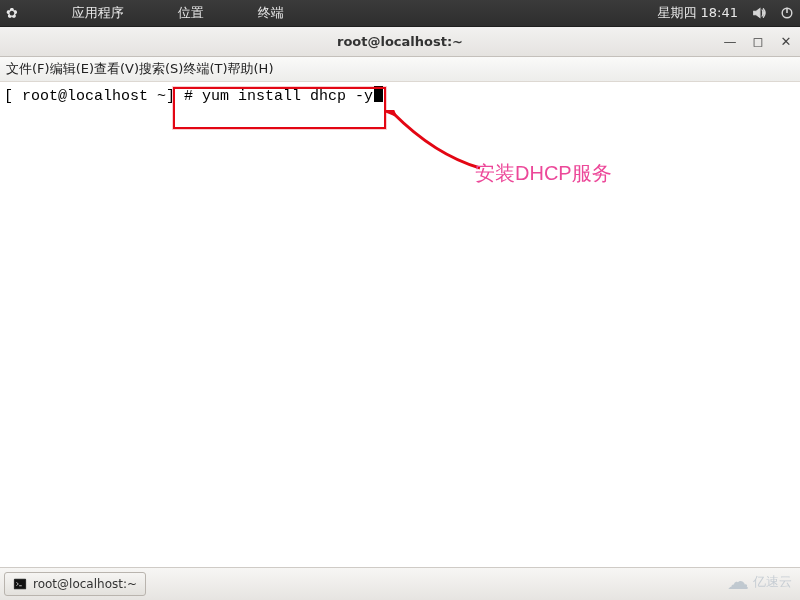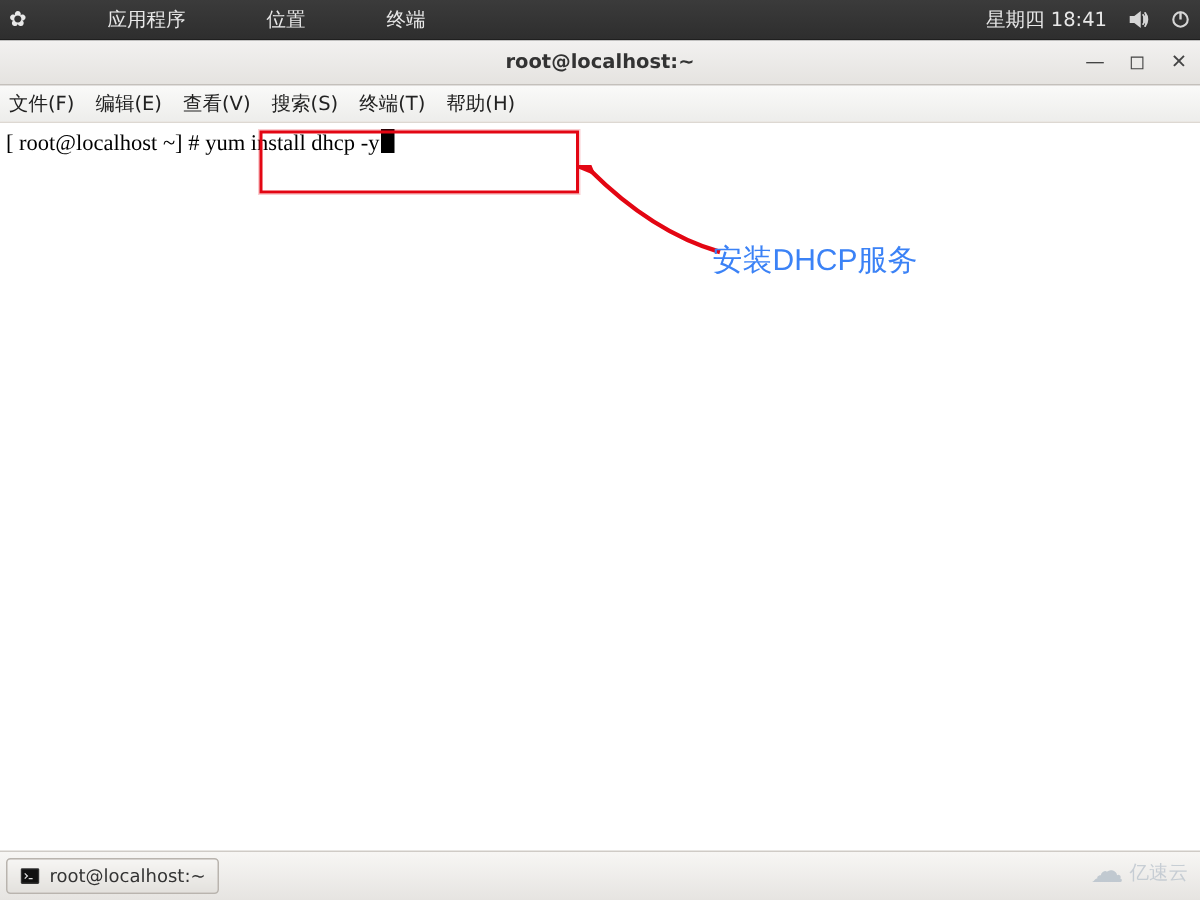--- a/index.html
+++ b/index.html
@@ -36,29 +36,28 @@
 .window-title .title { flex: 1; text-align: center; font-weight: bold; color: #333; font-size: 13px; }
 .window-controls { position: absolute; right: 6px; display: flex; gap: 12px; }
 .win-btn { width:16px; height:16px; display:flex; align-items:center; justify-content:center; color:#444; cursor:pointer; font-size:13px; }
 
 .menu-bar {
   height: 25px;
   background: linear-gradient(#fafaf9, #ededeb);
   border-bottom: 1px solid #ddd8d2;
   display: flex; align-items: center;
   padding: 0 6px;
-  gap: 14px;
 }
 .menu-bar .mitem { font-size: 13px; color: #222; cursor:pointer; }
 
 .terminal {
   background: #ffffff;
   width: 100%;
   height: 483px;
-  font-family: Liberation Serif, serif;
+  font-family: Liberation Mono, monospace;
   font-size: 15px;
   line-height: 20px;
   color: #000;
   padding: 4px 4px;
   position: relative;
   overflow: hidden;
 }
 .prompt-line { white-space: pre; }
 .cursor-block {
   display:inline-block;
@@ -74,21 +73,21 @@
   border: 2px solid #e30613;
   box-shadow: 0 0 0 1px rgba(227,6,19,.2);
   pointer-events:none;
 }
 .arrow-svg {
   position:absolute; left:385px; top:110px;
   width:100px; height:70px; pointer-events:none;
 }
 .annotation {
   position:absolute; left:475px; top:160px;
-  color:#3b82f6; font-size:20px; font-weight:400;
+  color:#ec4899; font-size:20px; font-weight:400;
   font-family:"WenQuanYi Micro Hei", sans-serif;
 }
 
 .bottom-panel {
   position:absolute; bottom:0; left:0; right:0;
   height: 33px;
   background: linear-gradient(#f7f6f4, #e6e4e1);
   border-top: 1px solid #cfcbc6;
   display:flex; align-items:center;
   padding: 0 4px;

